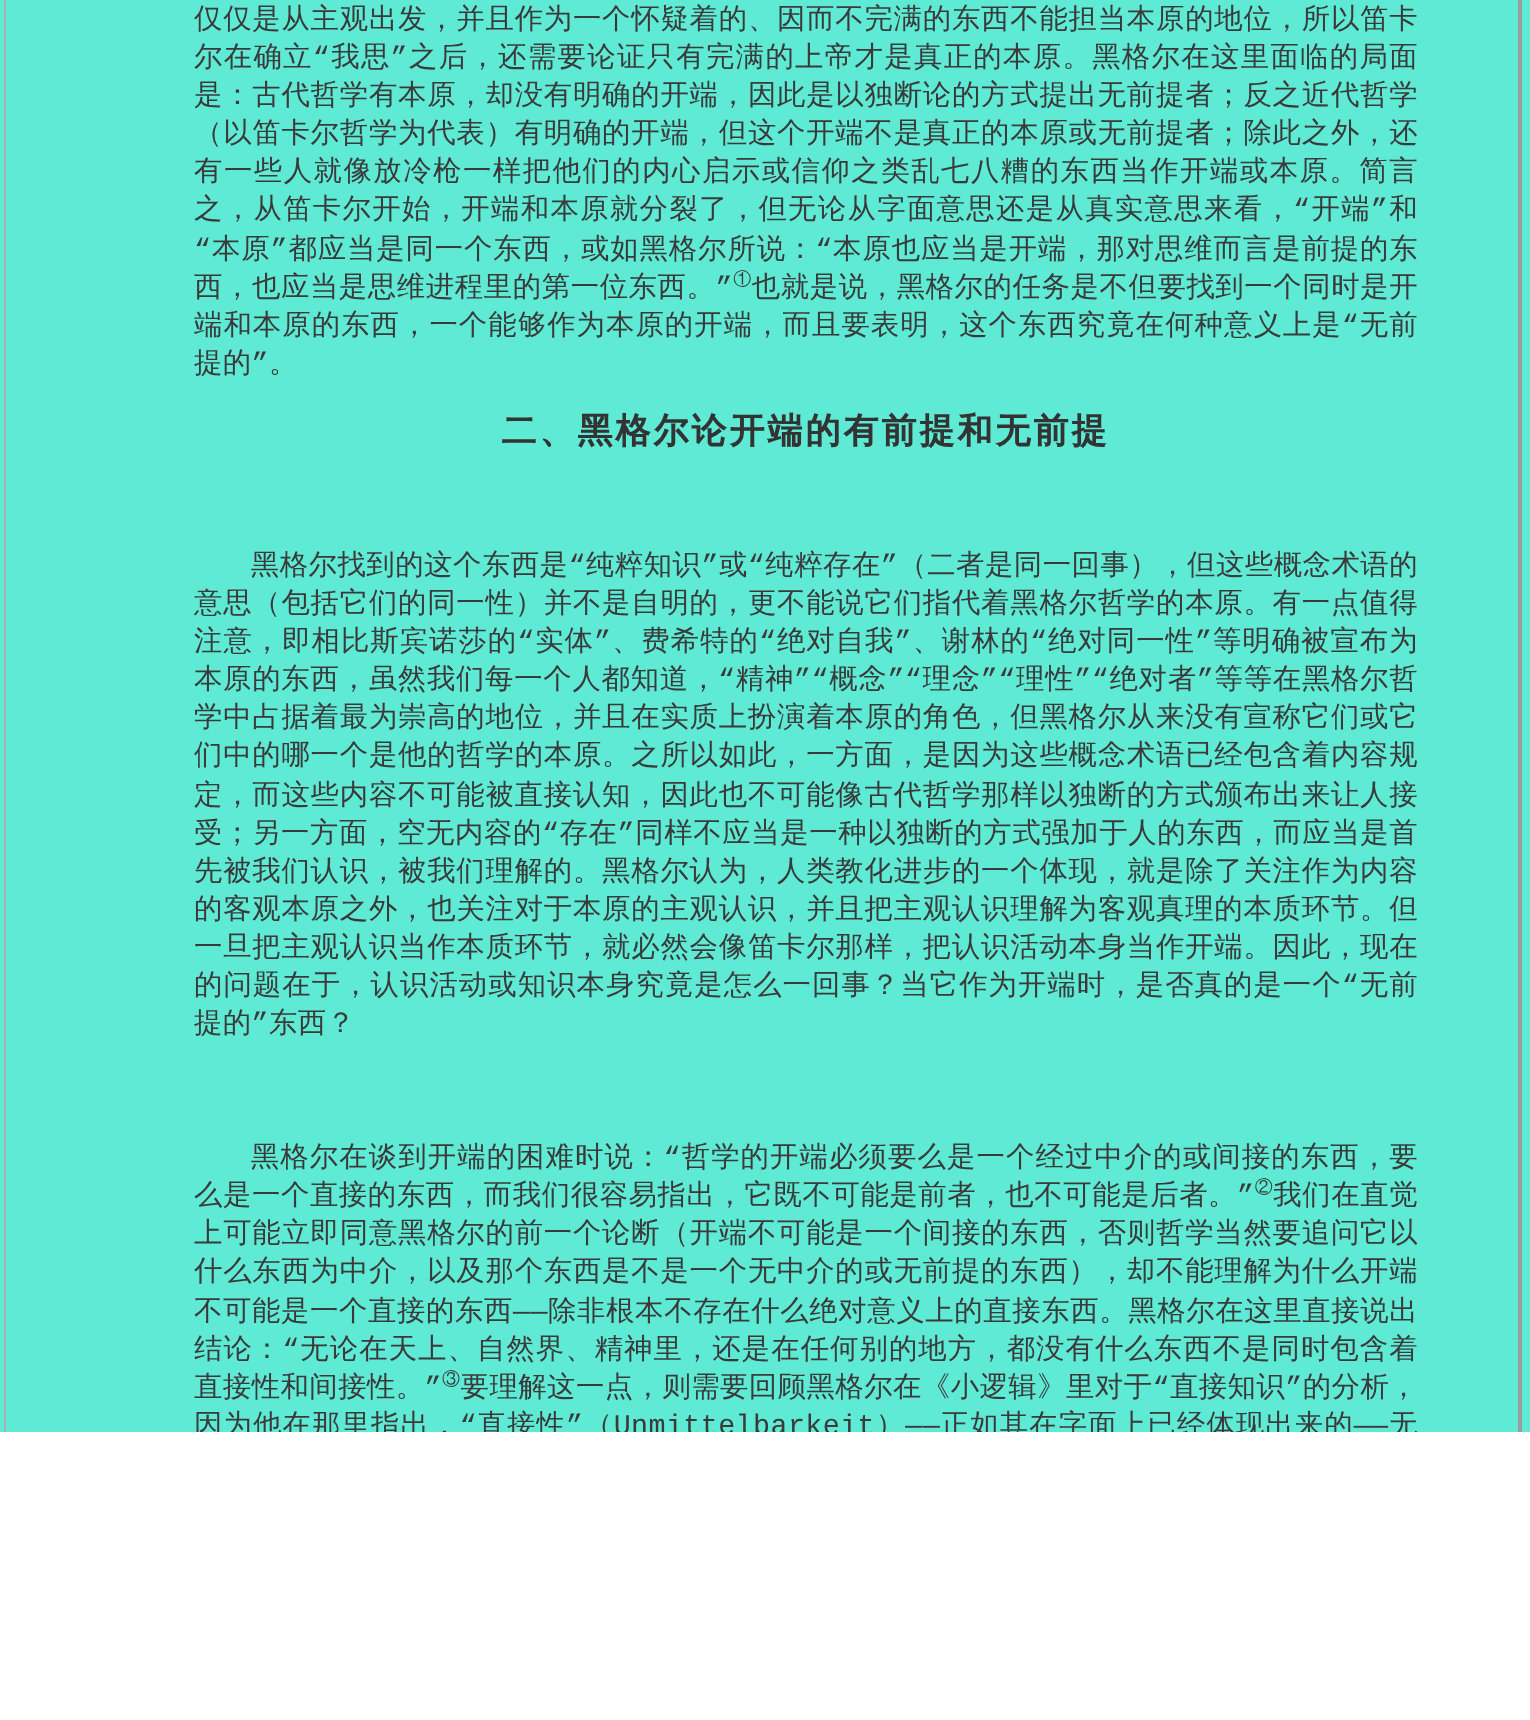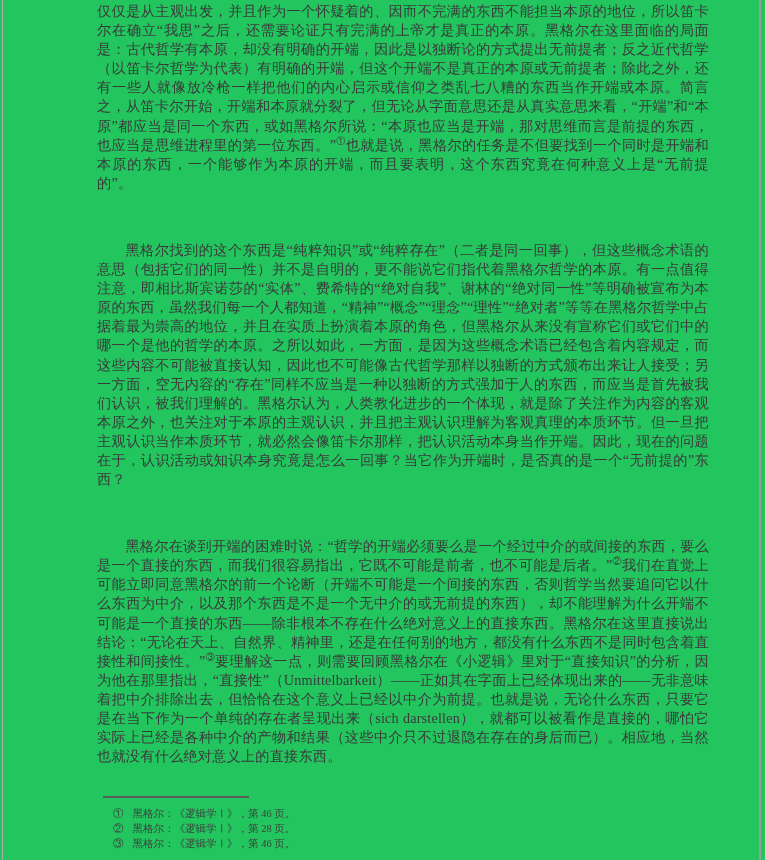--- a/index.html
+++ b/index.html
@@ -3,24 +3,24 @@
 <meta charset="utf-8">
 <style>
   html, body {
     margin: 0;
     padding: 0;
     background: #ffffff;
   }
   .page {
     position: relative;
     width: 765px;
-    height: 860px;
-    background: #22c55e;
+    height: 716px;
+    background: #5eead4;
     overflow: hidden;
-    font-family: Liberation Serif, serif;
+    font-family: Liberation Mono, monospace;
     color: #3a3a3a;
   }
   .page-edge-left {
     position: absolute;
     left: 2px;
     top: 0;
     width: 1px;
     height: 860px;
     background: #aeaeae;
   }
@@ -94,20 +94,21 @@
 </style>
 </head>
 <body>
 
 <div class="page">
   <div class="page-edge-left"></div>
   <div class="page-edge-right"></div>
 
   <div class="text-column">
       <p class="body-para">仅仅是从主观出发，并且作为一个怀疑着的、因而不完满的东西不能担当本原的地位，所以笛卡尔在确立“我思”之后，还需要论证只有完满的上帝才是真正的本原。黑格尔在这里面临的局面是：古代哲学有本原，却没有明确的开端，因此是以独断论的方式提出无前提者；反之近代哲学（以笛卡尔哲学为代表）有明确的开端，但这个开端不是真正的本原或无前提者；除此之外，还有一些人就像放冷枪一样把他们的内心启示或信仰之类乱七八糟的东西当作开端或本原。简言之，从笛卡尔开始，开端和本原就分裂了，但无论从字面意思还是从真实意思来看，“开端”和“本原”都应当是同一个东西，或如黑格尔所说：“本原也应当是开端，那对思维而言是前提的东西，也应当是思维进程里的第一位东西。”<sup>①</sup>也就是说，黑格尔的任务是不但要找到一个同时是开端和本原的东西，一个能够作为本原的开端，而且要表明，这个东西究竟在何种意义上是“无前提的”。</p>
+      <h2 class="section-heading">二、黑格尔论开端的有前提和无前提</h2>
       <p class="body-para indent">黑格尔找到的这个东西是“纯粹知识”或“纯粹存在”（二者是同一回事），但这些概念术语的意思（包括它们的同一性）并不是自明的，更不能说它们指代着黑格尔哲学的本原。有一点值得注意，即相比斯宾诺莎的“实体”、费希特的“绝对自我”、谢林的“绝对同一性”等明确被宣布为本原的东西，虽然我们每一个人都知道，“精神”“概念”“理念”“理性”“绝对者”等等在黑格尔哲学中占据着最为崇高的地位，并且在实质上扮演着本原的角色，但黑格尔从来没有宣称它们或它们中的哪一个是他的哲学的本原。之所以如此，一方面，是因为这些概念术语已经包含着内容规定，而这些内容不可能被直接认知，因此也不可能像古代哲学那样以独断的方式颁布出来让人接受；另一方面，空无内容的“存在”同样不应当是一种以独断的方式强加于人的东西，而应当是首先被我们认识，被我们理解的。黑格尔认为，人类教化进步的一个体现，就是除了关注作为内容的客观本原之外，也关注对于本原的主观认识，并且把主观认识理解为客观真理的本质环节。但一旦把主观认识当作本质环节，就必然会像笛卡尔那样，把认识活动本身当作开端。因此，现在的问题在于，认识活动或知识本身究竟是怎么一回事？当它作为开端时，是否真的是一个“无前提的”东西？</p>
       <p class="body-para indent">黑格尔在谈到开端的困难时说：“哲学的开端必须要么是一个经过中介的或间接的东西，要么是一个直接的东西，而我们很容易指出，它既不可能是前者，也不可能是后者。”<sup>②</sup>我们在直觉上可能立即同意黑格尔的前一个论断（开端不可能是一个间接的东西，否则哲学当然要追问它以什么东西为中介，以及那个东西是不是一个无中介的或无前提的东西），却不能理解为什么开端不可能是一个直接的东西——除非根本不存在什么绝对意义上的直接东西。黑格尔在这里直接说出结论：“无论在天上、自然界、精神里，还是在任何别的地方，都没有什么东西不是同时包含着直接性和间接性。”<sup>③</sup>要理解这一点，则需要回顾黑格尔在《小逻辑》里对于“直接知识”的分析，因为他在那里指出，“直接性”（Unmittelbarkeit）——正如其在字面上已经体现出来的——无非意味着把中介排除出去，但恰恰在这个意义上已经以中介为前提。也就是说，无论什么东西，只要它是在当下作为一个单纯的存在者呈现出来（sich darstellen），就都可以被看作是直接的，哪怕它实际上已经是各种中介的产物和结果（这些中介只不过退隐在存在的身后而已）。相应地，当然也就没有什么绝对意义上的直接东西。</p>
     </div>
 
   <div class="footnotes">
     <div class="fn-rule"></div>
     <div>
         <div class="fn-line">
           <span class="fn-marker">①</span>
           <span class="fn-text">黑格尔：《逻辑学Ⅰ》，第 46 页。</span>

